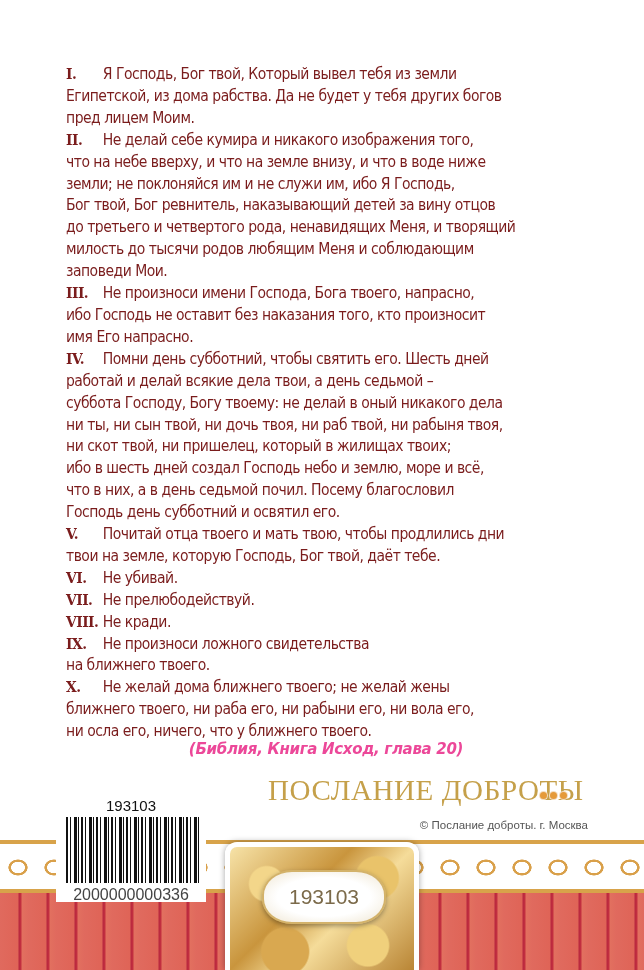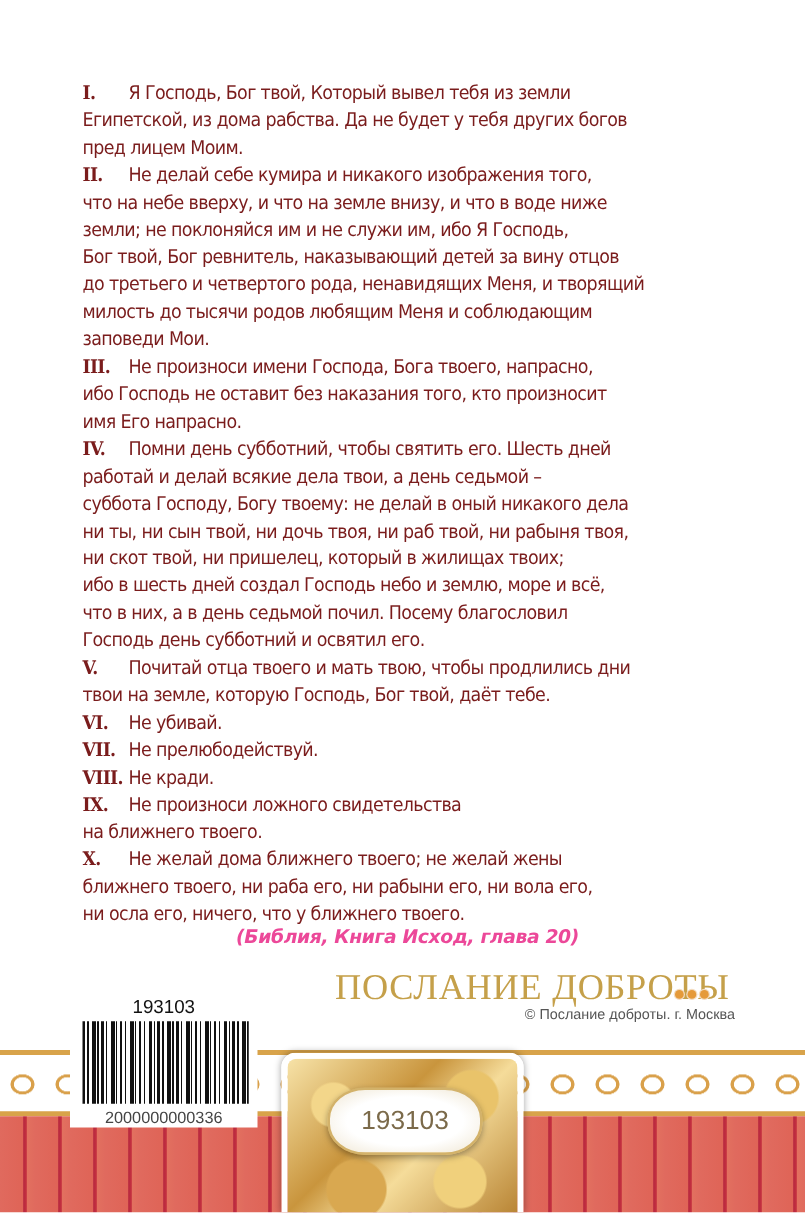--- a/index.html
+++ b/index.html
@@ -48,33 +48,33 @@
     font-family: "Liberation Sans", sans-serif; font-size: 15px; color: #111;
   }
   .barcode-bars {
     position: absolute; left: 10px; top: 20px; width: 133px; height: 66px;
     background: repeating-linear-gradient(90deg,
       #111 0px, #111 2px, #fff 2px, #fff 4px, #111 4px, #111 5px, #fff 5px, #fff 8px,
       #111 8px, #111 11px, #fff 11px, #fff 12px, #111 12px, #111 13px, #fff 13px, #fff 15px);
   }
   .barcode-num {
     position: absolute; left: 0; top: 89px; width: 100%; text-align: center;
-    font-family: "Liberation Sans", sans-serif; font-size: 13px; color: #444;
+    font-family: "Liberation Sans", sans-serif; font-size: 16px; color: #444;
   }
   .brand {
     position: absolute; left: 268px; top: 775px; width: 320px;
   }
   .brand-url {
     font-family: "Liberation Serif", serif; font-size: 19px; color: #6e6e6e; letter-spacing: 0.5px; line-height: 20px;
   }
   .brand-name {
     font-family: Liberation Serif, serif; font-size: 29px; color: #c5a04a; letter-spacing: 0.6px; line-height: 30px; white-space: nowrap;
   }
   .brand-copy {
-    font-family: "Liberation Sans", sans-serif; font-size: 11.5px; color: #555; text-align: right; width: 320px; margin-top: 1px; white-space: nowrap;
+    font-family: "Liberation Sans", sans-serif; font-size: 11.5px; color: #555; text-align: right; width: 320px; margin-top: 14px; white-space: nowrap;
   }
   .brand-dots { position: absolute; left: 540px; top: 784px; }
   .brand-dots span { display:inline-block; width:7px; height:7px; border-radius:50%; background:#e59a3a; margin-right:3px; box-shadow: 0 0 0 1px #f3dcc0; }
   .ornament-panel {
     position: absolute; left: 225px; top: 842px; width: 194px; height: 128px;
     background:
       radial-gradient(circle at 20% 30%, #f3d68a 0 10%, transparent 11%),
       radial-gradient(circle at 80% 25%, #e9c36a 0 12%, transparent 13%),
       radial-gradient(circle at 30% 85%, #d9a850 0 14%, transparent 15%),
       radial-gradient(circle at 75% 80%, #f0d07c 0 12%, transparent 13%),

